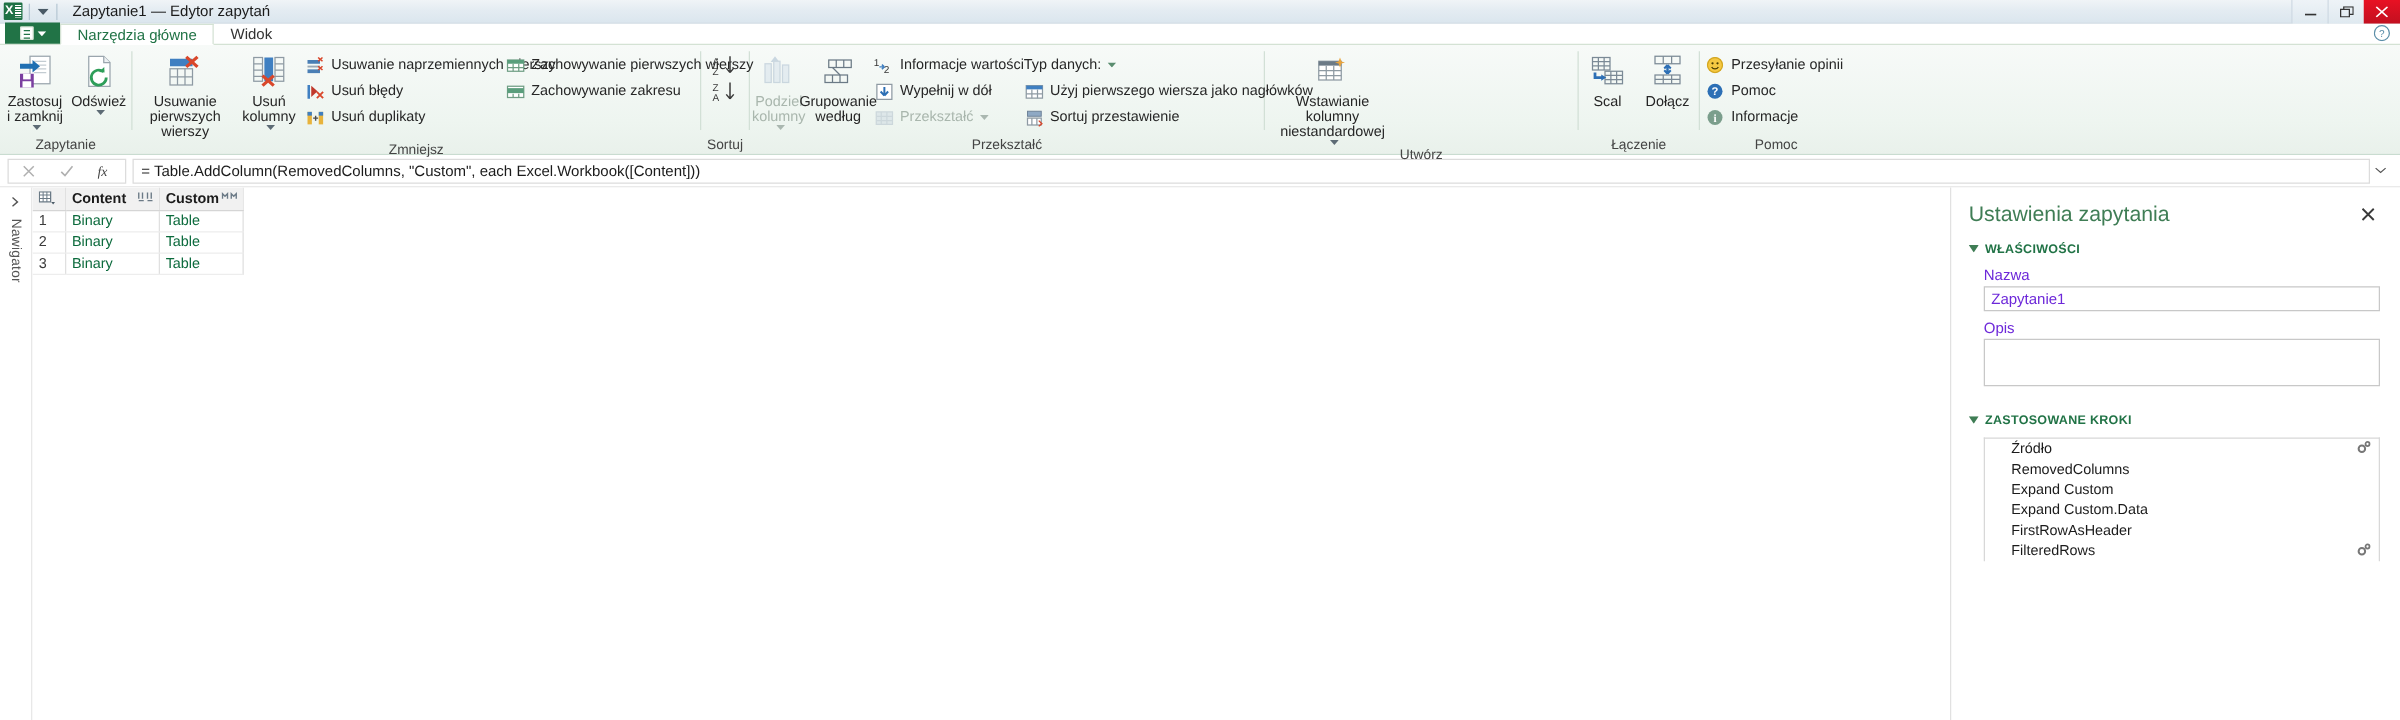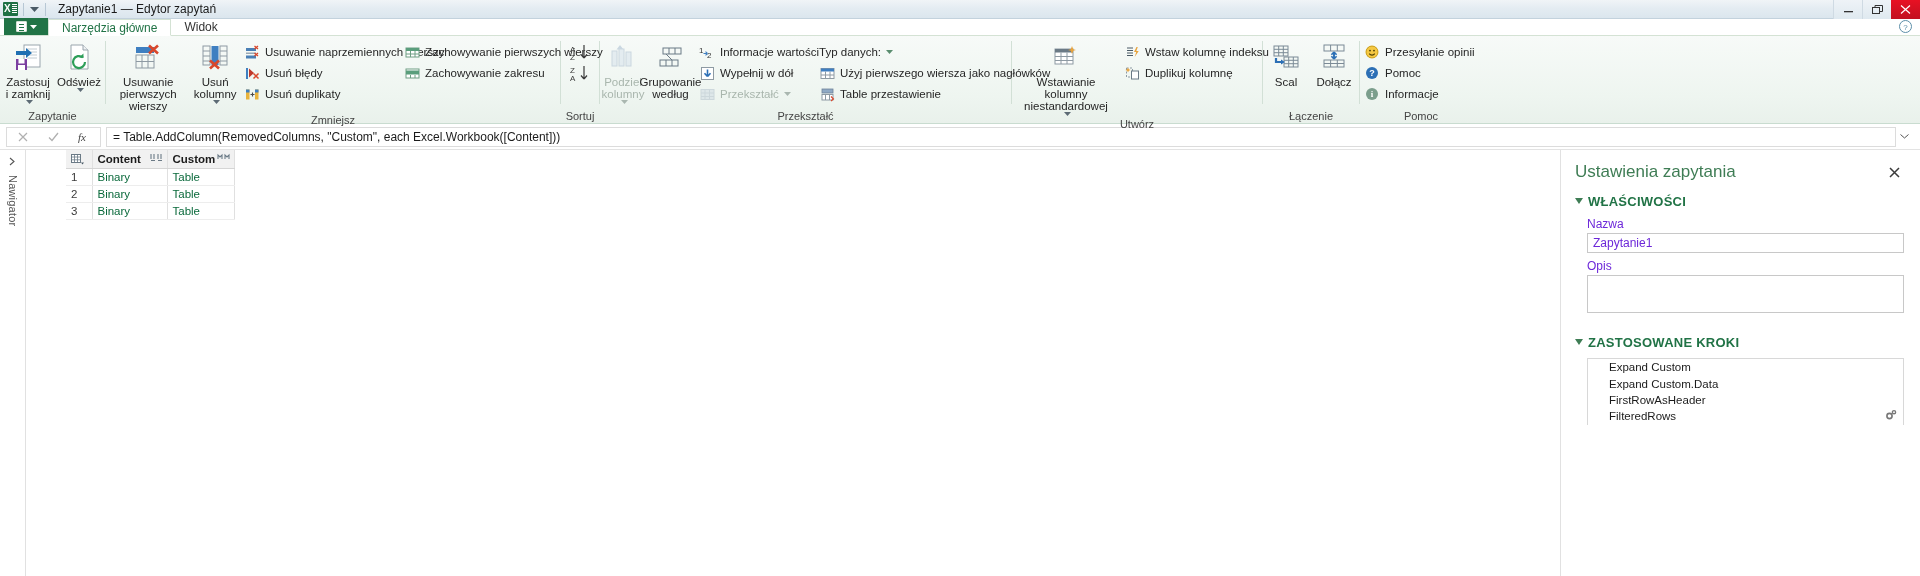--- a/index.html
+++ b/index.html
@@ -140,21 +140,21 @@
   .navpane{
     width:26px; border-right:1px solid #e1e1e1; background:#fff;
     display:flex; flex-direction:column; align-items:center; padding-top:7px; flex:none;
   }
   .navlabel{
     writing-mode:vertical-rl; font-size:11px; color:#555; margin-top:9px;
     letter-spacing:.2px;
   }
   .grid-area{ flex:1; background:#fff; position:relative; overflow:hidden; }
 
-  table.pqgrid{ border-collapse:collapse; table-layout:fixed;margin-left:40px; }
+  table.pqgrid{ border-collapse:collapse; table-layout:fixed; }
   table.pqgrid th, table.pqgrid td{
     border-right:1px solid #e0e0e0; border-bottom:1px solid #ededed;
     height:17px; padding:0 5px; font-weight:normal; font-size:11.5px; text-align:left;
   }
   table.pqgrid thead th{
     background:#f1f1f1; border-bottom:1px solid #d5d5d5; color:#1b1b1b;
     font-weight:bold; height:18px;
   }
   th.corner{ width:26px; background:#f1f1f1; text-align:center; padding:0; }
   th.colhdr{ position:relative; }
@@ -177,21 +177,21 @@
     padding:12px 16px 6px 14px;
   }
   .qp-title .t{ font-size:17px; color:#3f7d55; font-weight:normal; }
   .qp-close{ font-size:15px; color:#444; line-height:1; padding:2px 4px; }
   .qp-section{
     display:flex; align-items:center; gap:5px; padding:6px 0 2px 2px;
     margin-left:12px;
   }
   .qp-section .tri{ color:#3f7d55; font-size:8px; }
   .qp-section .s{
-    font-size:13px; font-weight:bold; color:#217346; letter-spacing:.25px;
+    font-size:10px; font-weight:bold; color:#217346; letter-spacing:.25px;
   }
   .qp-field-label{ font-size:12px; color:#6d28d9; margin:6px 0 2px 26px; }
   .qp-input{
     margin:0 16px 0 26px; height:20px; border:1px solid #c8c8c8;
     display:flex; align-items:center; padding:0 5px; font-size:12px; color:#6d28d9;
     background:#fff;
   }
   .qp-textarea{
     margin:0 16px 0 26px; height:38px; border:1px solid #c8c8c8; background:#fff;
   }
@@ -515,21 +515,21 @@
         </div>
         <div class="smallbtn">
           <span class="sic">
             <svg width="15" height="15" viewBox="0 0 15 15">
               <rect x="2" y="2" width="11" height="4" fill="#8fa9c4" stroke="#6f8399" stroke-width="0.8"></rect>
               <rect x="2" y="7.5" width="11" height="5.5" fill="#fff" stroke="#8e9aa3" stroke-width="1"></rect>
               <path d="M5.5 7.5v5.5M9.5 7.5v5.5" stroke="#8e9aa3" stroke-width="1"></path>
               <path d="M11 9.5l2.5 2.5-2.5 2" stroke="#d9472b" stroke-width="1.1" fill="none"></path>
             </svg>
           </span>
-          <span>Table przestawienie</span>
+          <span>Sortuj przestawienie</span>
         </div>
       </div>
     </div>
     <div class="rgroup-label">Przekształć</div>
   </div>
   <div class="gdiv"></div>
 
   <div class="rgroup" style="width:250px">
     <div class="rgroup-body">
       <div class="bigbtn" style="width:108px">
@@ -541,41 +541,20 @@
             <g fill="#e8a33d">
               <path d="M22 3l1.2 3.2L26 7l-2.8 0.8L22 11l-1.2-3.2L18 7l2.8-0.8z"></path>
             </g>
           </svg>
         </div>
         <div class="lbl">Wstawianie kolumny
 niestandardowej</div>
         <svg class="caret" width="7" height="4" viewBox="0 0 7 4">
             <path d="M0 0h7L3.5 4z" fill="#5d6b75"></path>
           </svg>
-      </div>
-      <div class="smallcol" style="width:138px">
-        <div class="smallbtn">
-          <span class="sic">
-            <svg width="15" height="15" viewBox="0 0 15 15">
-              <path d="M2 3h6M2 5.5h6M2 8h6M2 10.5h6" stroke="#4a5a66" stroke-width="1.2"></path>
-              <path d="M11.5 2l-2.5 5h2.2l-1.5 5 4-6h-2.4l1.5-4z" fill="#e8a33d"></path>
-            </svg>
-          </span>
-          <span>Wstaw kolumnę indeksu</span>
-        </div>
-        <div class="smallbtn">
-          <span class="sic">
-            <svg width="15" height="15" viewBox="0 0 15 15">
-              <rect x="1.5" y="2" width="6" height="9" fill="none" stroke="#8e9aa3" stroke-width="1" stroke-dasharray="2 1.5"></rect>
-              <rect x="6.5" y="5" width="7" height="8" fill="#fff" stroke="#6b7a86" stroke-width="1"></rect>
-              <path d="M3 1.5l0.8 1.8L5.6 4l-1.8 0.7L3 6.5l-0.8-1.8L0.4 4l1.8-0.7z" fill="#e8a33d"></path>
-            </svg>
-          </span>
-          <span>Duplikuj kolumnę</span>
-        </div>
       </div>
     </div>
     <div class="rgroup-label">Utwórz</div>
   </div>
   <div class="gdiv"></div>
 
   <div class="rgroup" style="width:96px">
     <div class="rgroup-body">
       <div class="bigbtn" style="width:46px">
         <div class="ic">
@@ -774,20 +753,34 @@
         <svg width="8" height="6" viewBox="0 0 8 6">
             <path d="M0 0h8L4 6z" fill="#3f7d55"></path>
           </svg>
       </span>
       <span class="s">ZASTOSOWANE KROKI</span>
     </div>
 
     <div class="steps">
       <div class="step">
         <span class="xmark"></span>
+        <span class="sname">Źródło</span>
+        <span class="gear">
+          <svg width="12" height="12" viewBox="0 0 12 12">
+            <circle cx="4.5" cy="7" r="2.6" fill="none" stroke="#4a4a4a" stroke-width="1.6"></circle>
+            <circle cx="9" cy="3.2" r="1.6" fill="none" stroke="#4a4a4a" stroke-width="1.4"></circle>
+          </svg>
+        </span>
+      </div>
+      <div class="step">
+        <span class="xmark"></span>
+        <span class="sname">RemovedColumns</span>
+      </div>
+      <div class="step">
+        <span class="xmark"></span>
         <span class="sname">Expand Custom</span>
       </div>
       <div class="step">
         <span class="xmark"></span>
         <span class="sname">Expand Custom.Data</span>
       </div>
       <div class="step">
         <span class="xmark"></span>
         <span class="sname">FirstRowAsHeader</span>
       </div>

